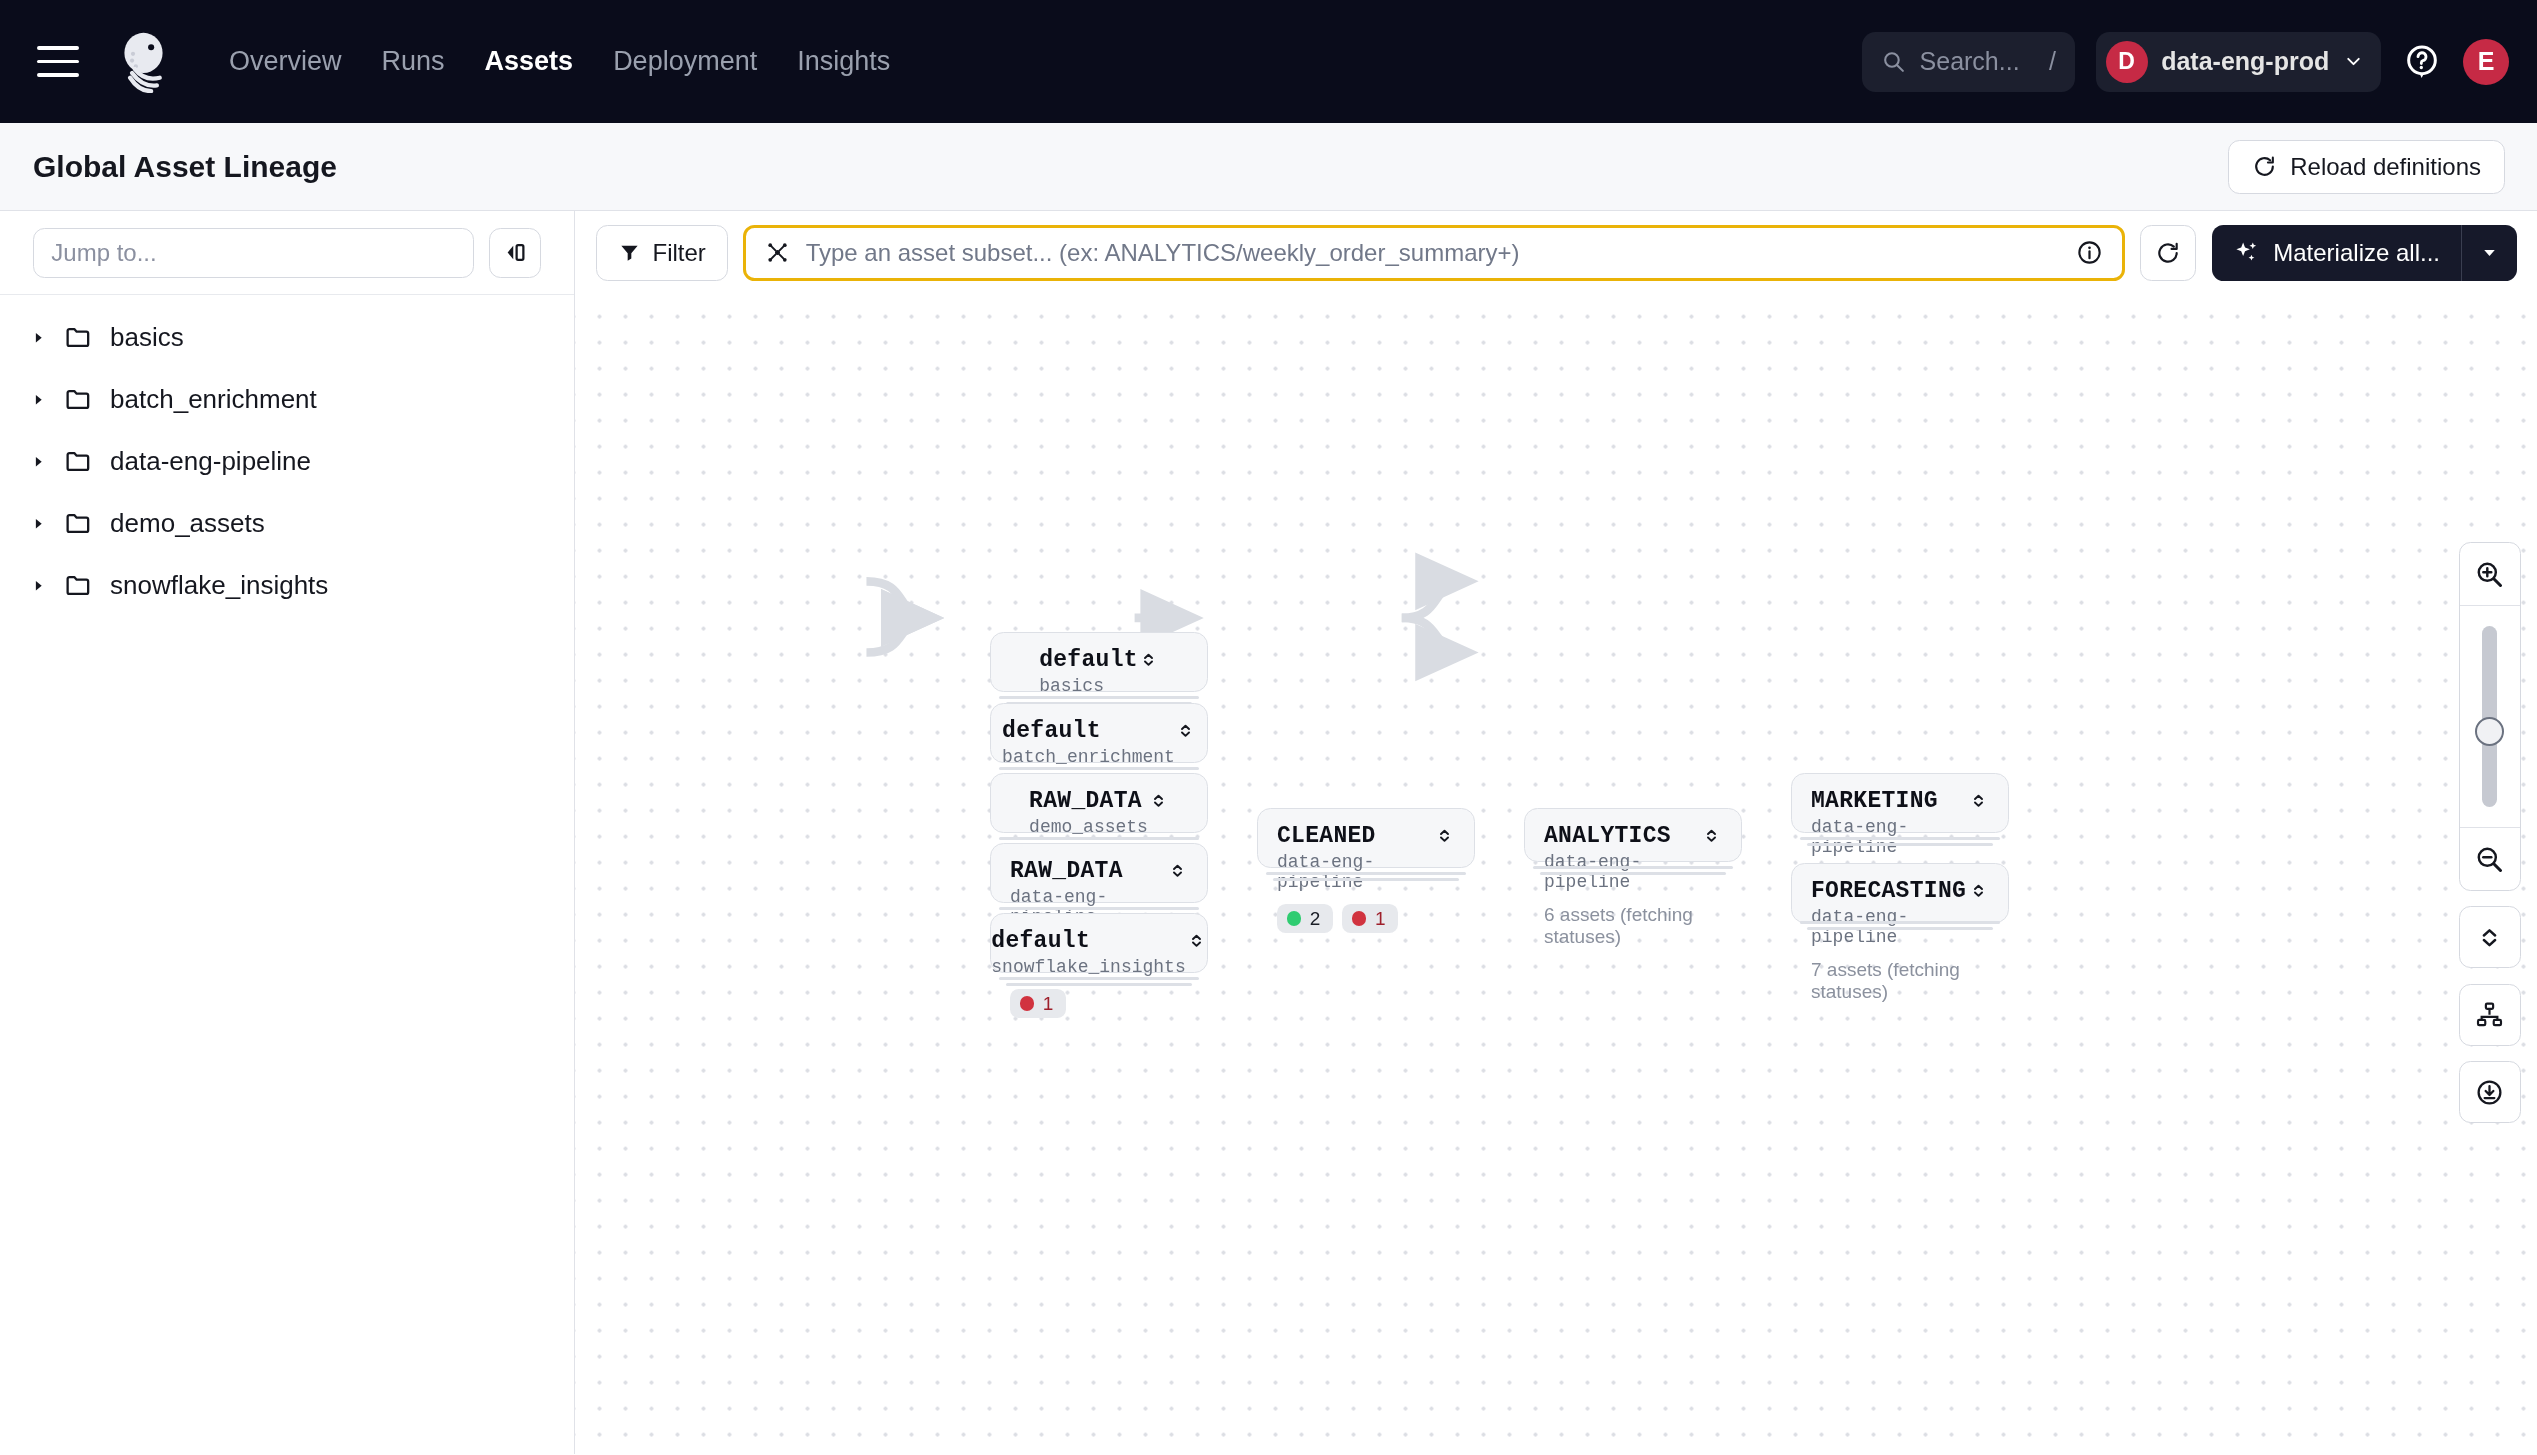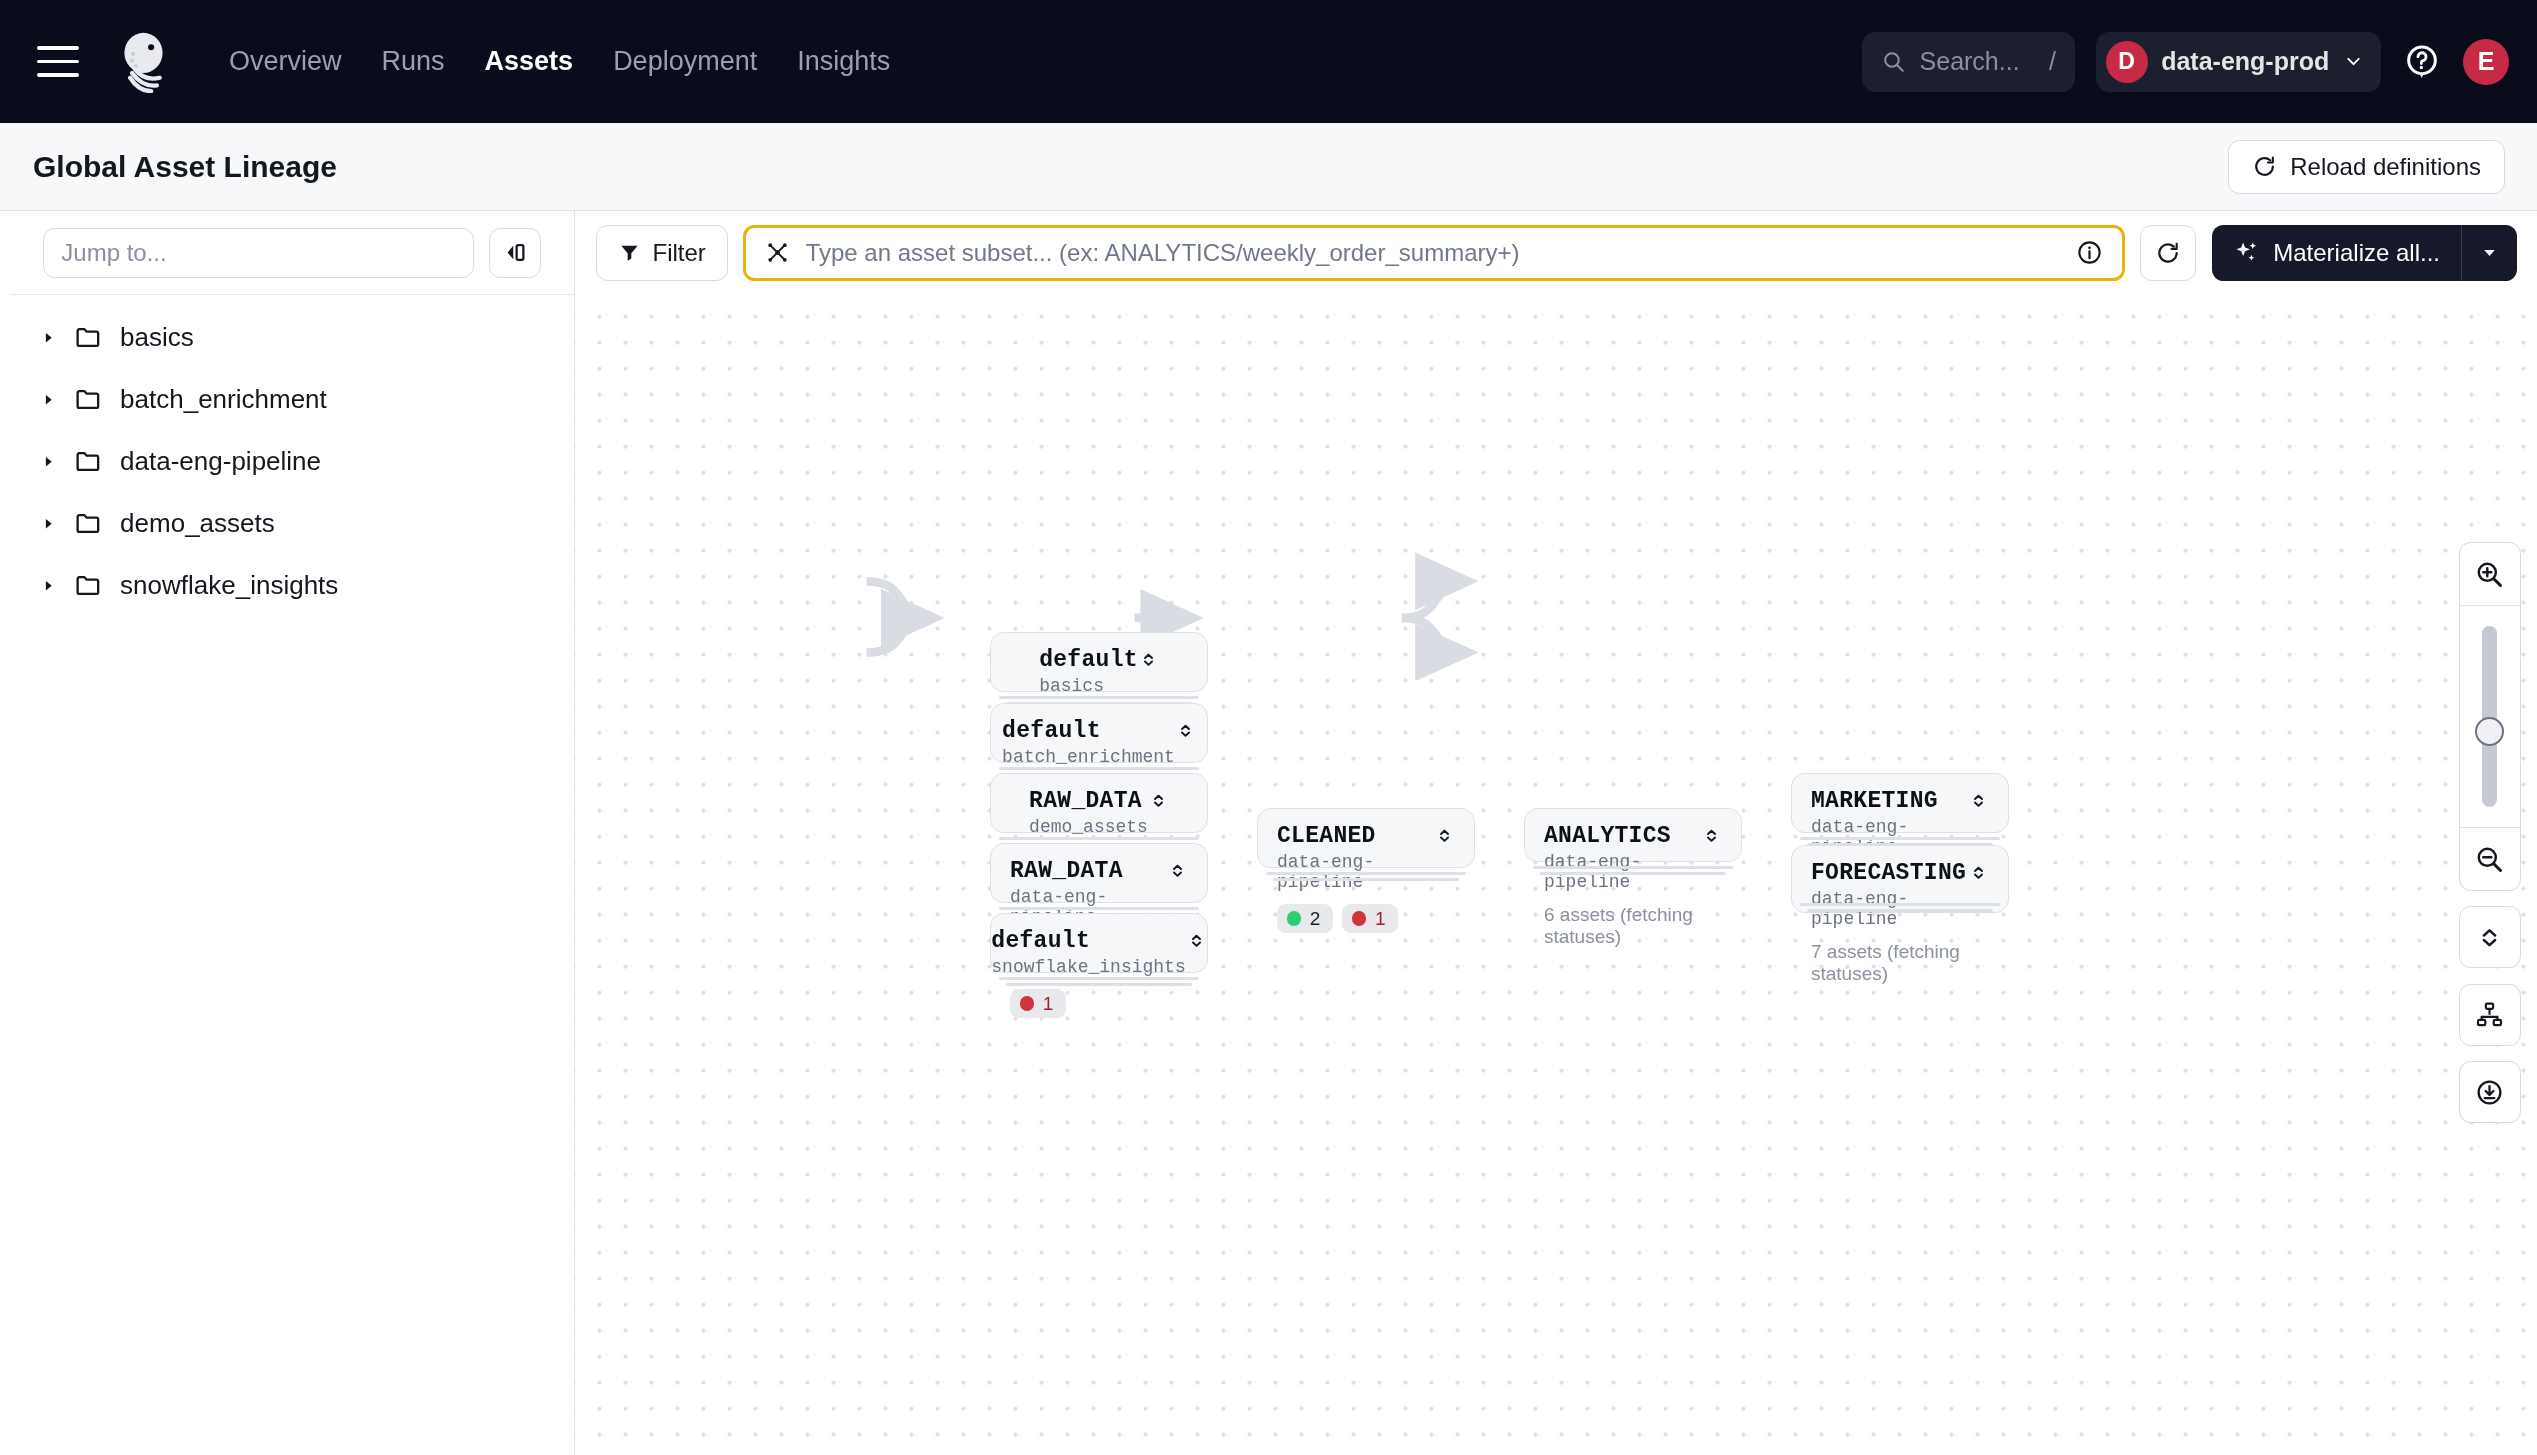--- a/index.html
+++ b/index.html
@@ -54,21 +54,21 @@
     position: absolute; right: 33px;
     height: 54px; background: #fff; border: 1px solid #d6d9e0; border-radius: 11.5px;
     display: flex; align-items: center; gap: 13.5px; padding: 0 23px; cursor: pointer;
     font-size: 24px; color: #15171f;
   }
 
   
   #body { display: flex; height: calc(1455px - 123px - 89px); }
 
   
-  #sidebar { width: 575px; border-right: 1px solid #e0e2e8; background: #fff; flex: none; padding-left: 10px; }
+  #sidebar { width: 575px; border-right: 1px solid #e0e2e8; background: #fff; flex: none; }
   #jumprow { height: 83px; display: flex; align-items: center; gap: 15.4px; padding: 0 33px; }
   #jumpinput {
     flex: 1; height: 50px; border: 1px solid #d6d9e0; border-radius: 11.5px;
     padding: 0 17.3px; font-size: 24px; color: #15171f; outline: none;
     font-family: "Liberation Sans", sans-serif; background: #fff;
   }
   #jumpinput::placeholder { color: #8b90a0; }
   #collapsebtn { width: 52px; height: 50px; border: 1px solid #d6d9e0; border-radius: 11.5px;
     display: flex; align-items: center; justify-content: center; cursor: pointer; background: #fff; }
   #treebox { border-top: 1px solid #e8eaee; padding-top: 11.5px; }
@@ -490,21 +490,21 @@
               <div class="badge red">
            <span class="dot"></span>
            <span class="num">3</span>
          </div>
             </div>
      <div class="stack" style="top:60px">
        <i></i>
               <i></i>
      </div>
           </div>
-          <div class="node" style="left: 1216px; top: 551px; width: 218px; height: 68px;">
+          <div class="node" style="left: 1216px; top: 569px; width: 218px; height: 60px;">
             <div class="nodehdr">
        <div>
          <div class="ntitle mono">FORECASTING</div>
          <div class="nsub mono">data-eng-pipeline</div>
        </div>
        <div><svg width="21" height="25" viewBox="0 0 24 24">
   <path d="M8 10.3l4-3.8 4 3.8" fill="none" stroke="#15171f" stroke-width="2.2" stroke-linecap="round" stroke-linejoin="round"></path>
   <path d="M8 14.3l4 3.8 4-3.8" fill="none" stroke="#15171f" stroke-width="2.2" stroke-linecap="round" stroke-linejoin="round"></path>
                 </svg></div>
      </div>

